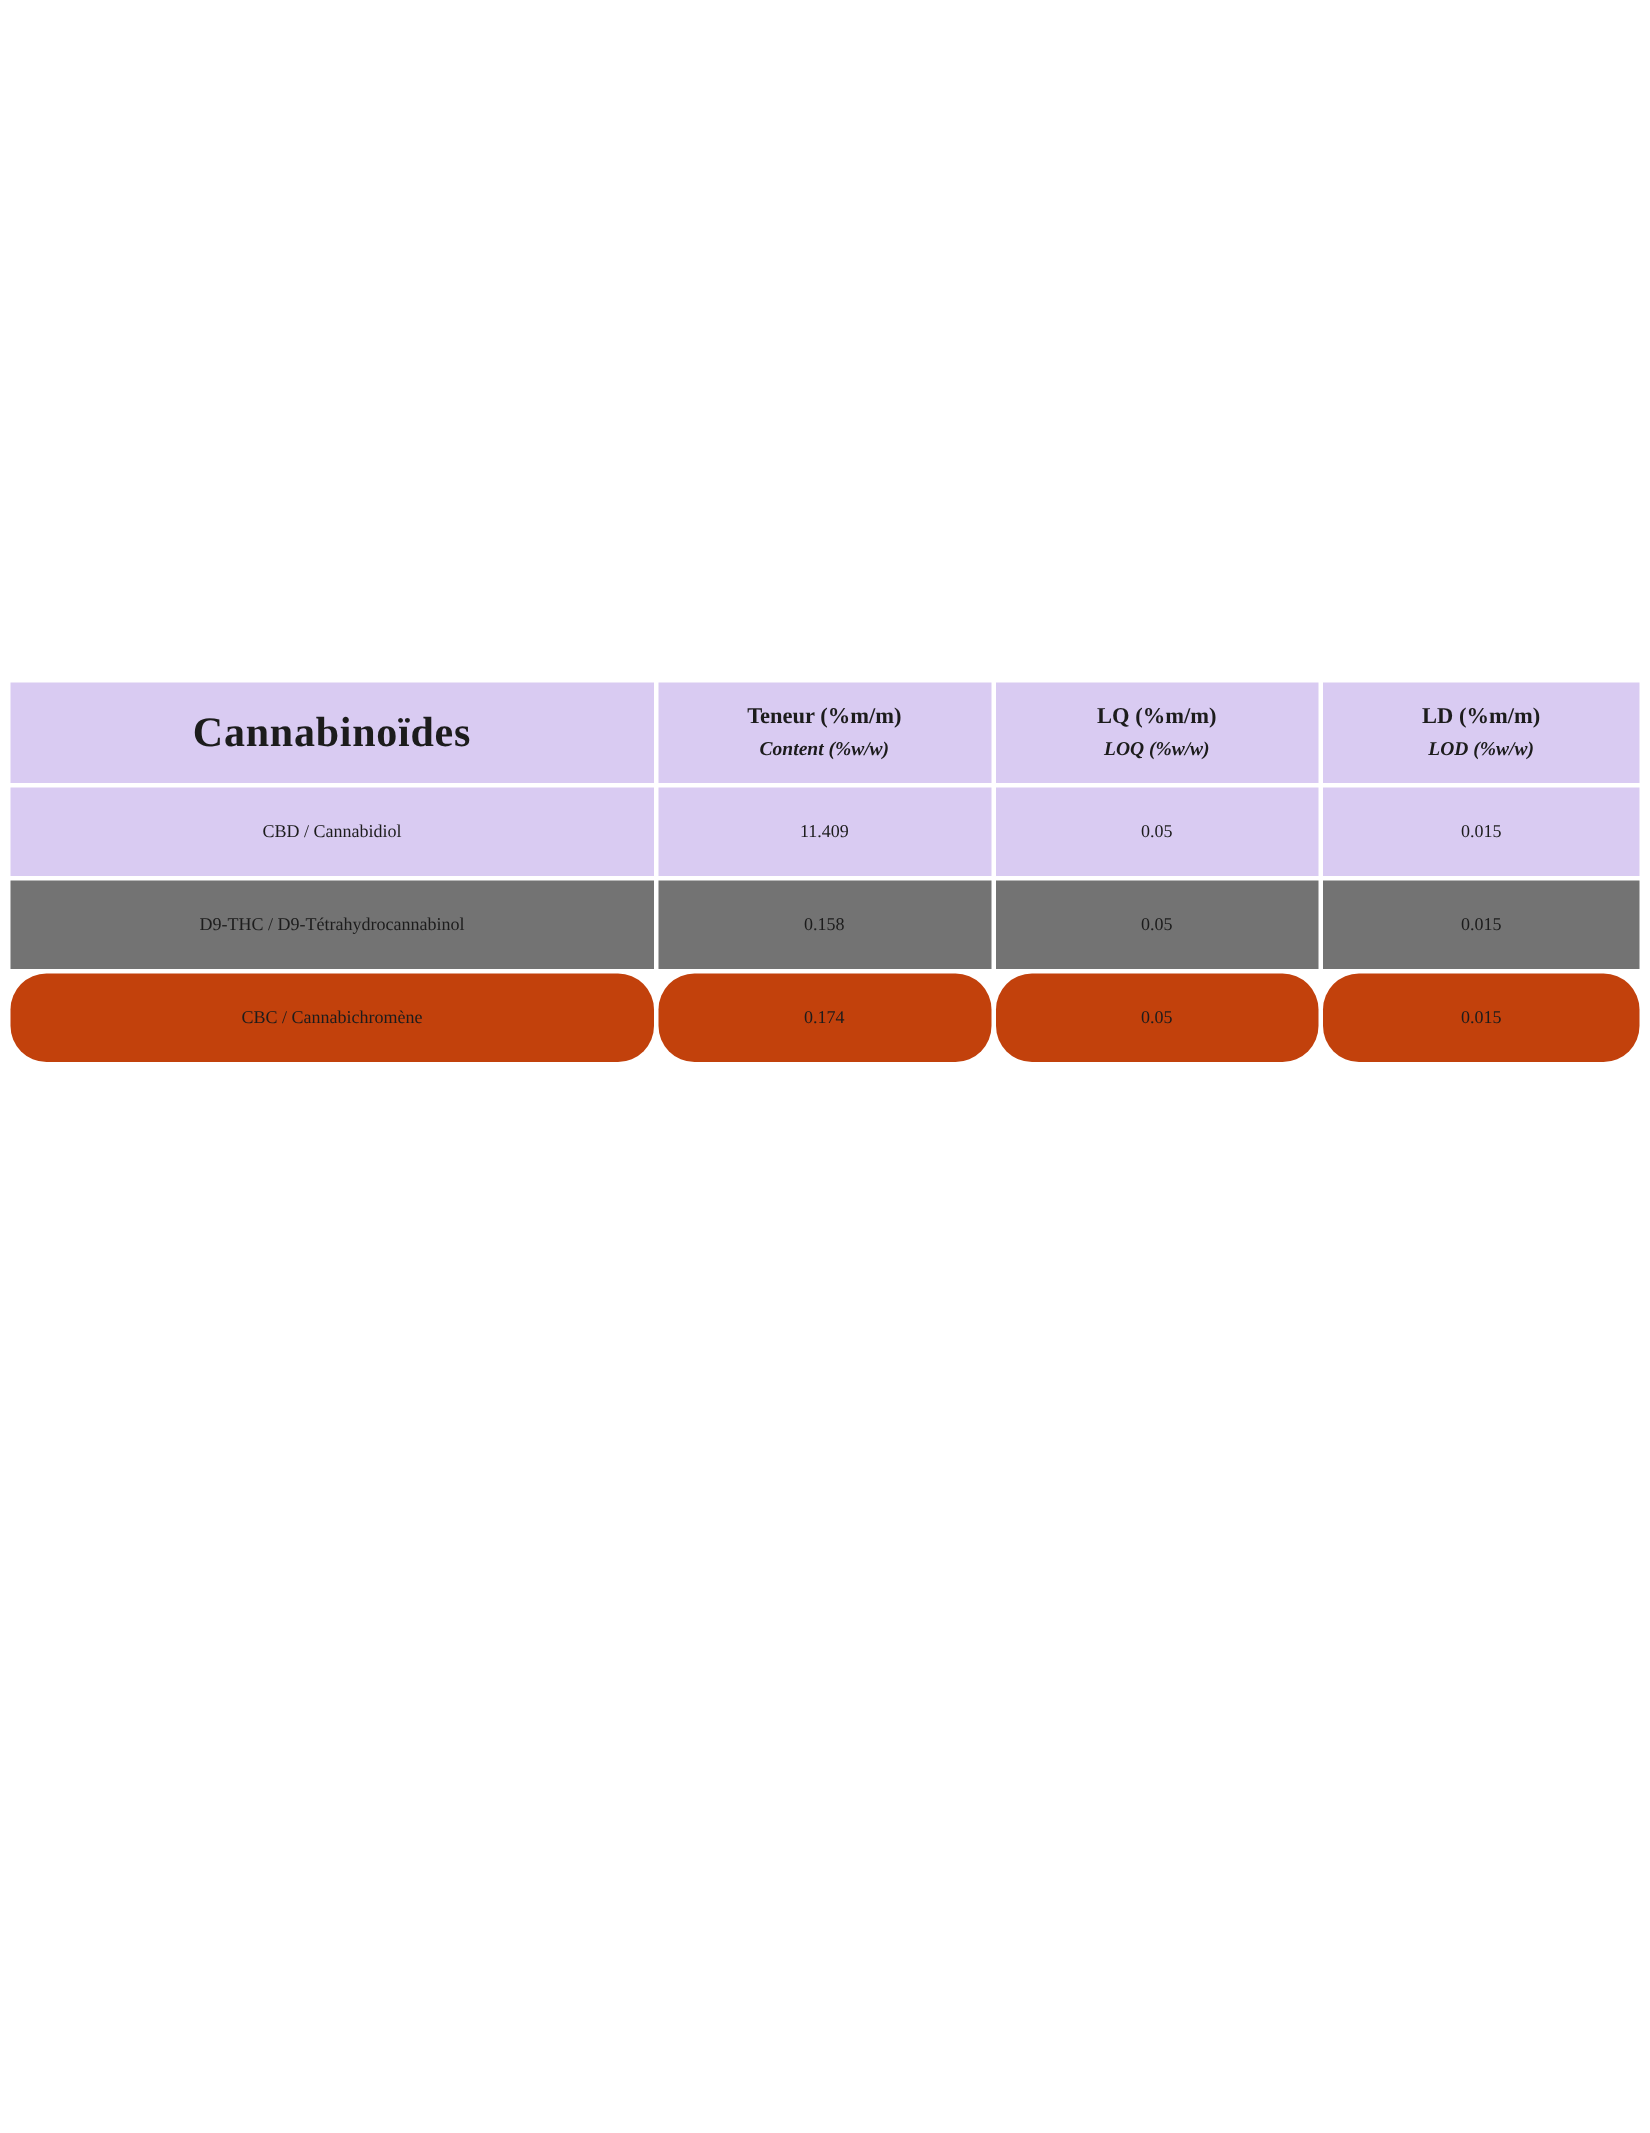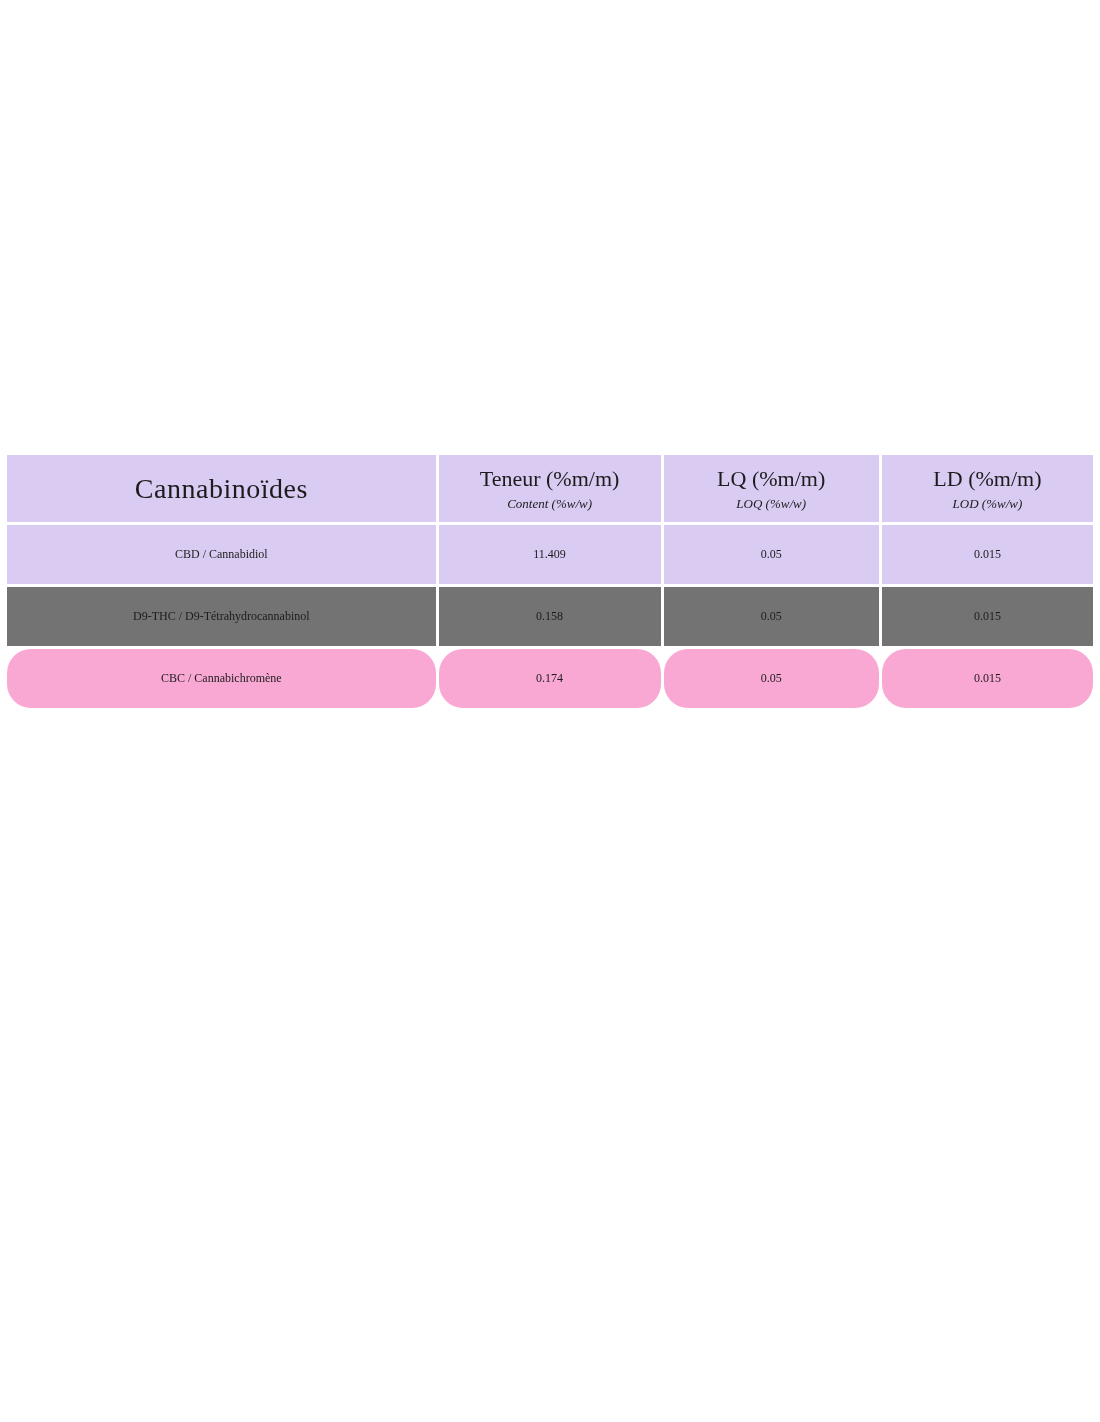--- a/index.html
+++ b/index.html
@@ -26,32 +26,32 @@
   col.c-name { width: 39.8%; }
   col.c-content { width: 20.6%; }
   col.c-lq { width: 20.0%; }
   col.c-ld { width: 19.6%; }
   th, td {
     text-align: center;
     vertical-align: middle;
     font-weight: normal;
     padding: 0 6px;
   }
-  thead th { height: 67px; }
+  thead th { height: 67px; font-weight: bold; }
   tbody td { height: 59px; font-size: 12px; }
   .shade-medium { background: #d9cbf2; }
   .shade-dark   { background: #737373; }
-  .shade-light  { background: #f9a8d4; border-radius: 24px; }
+  .shade-light  { background: #c2410c; border-radius: 24px; }
   .h-big {
     font-size: 28px;
     letter-spacing: 0.5px;
   }
   .h-main {
     display: block;
-    font-size: 22px;
+    font-size: 15px;
     line-height: 1.45;
   }
   .h-sub {
     display: block;
     font-size: 13px;
     font-style: italic;
     line-height: 1.45;
   }
 </style>
 </head>

